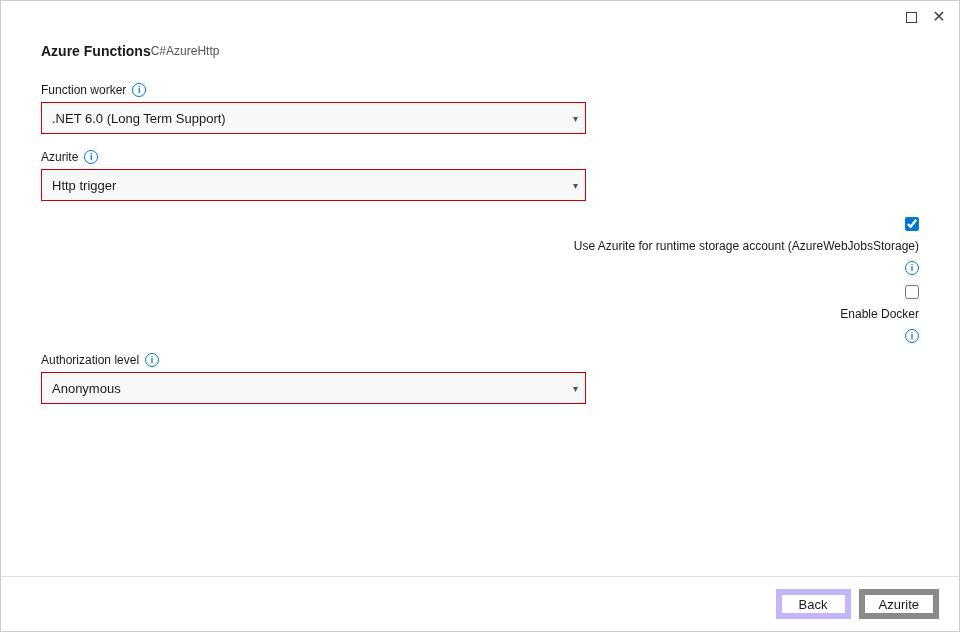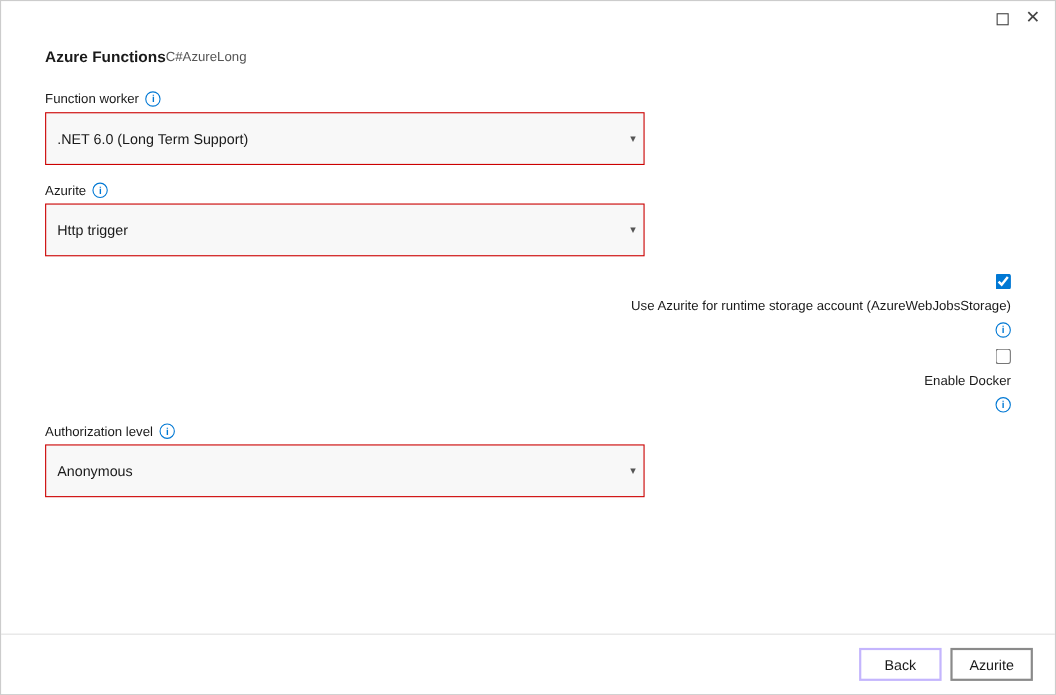--- a/index.html
+++ b/index.html
@@ -108,21 +108,21 @@
       flex-shrink: 0;
     }
 
     .select-wrapper {
       position: relative;
       width: 545px;
     }
 
     .select-field {
       width: 100%;
-      height: 48px;
+      height: 32px;
       border: 1.5px solid #cc0000;
       background: #f8f8f8;
       padding: 0 30px 0 10px;
       font-size: 13px;
       color: #1a1a1a;
       appearance: none;
       -webkit-appearance: none;
       cursor: pointer;
       outline: none;
     }
@@ -164,21 +164,21 @@
       border-top: 1px solid #e0e0e0;
       flex-shrink: 0;
     }
 
     .btn {
       height: 30px;
       min-width: 75px;
       padding: 0 14px;
       font-size: 13px;
       cursor: pointer;
-      border: 2px solid #c4b5fd;
+      border: 6px solid #c4b5fd;
       background: #ffffff;
       color: #1a1a1a;
       font-family: 'Segoe UI', Arial, sans-serif;
     }
 
     .btn-primary {
       background: #ffffff;
       border-color: #8a8a8a;
     }
 
@@ -210,21 +210,21 @@
     </button>
   </div>
 
   <div class="content">
 
 
     <div class="subtitle-row">
       <span class="subtitle-main">Azure Functions</span>
       <span class="subtitle-tag">C#</span>
       <span class="subtitle-tag">Azure</span>
-      <span class="subtitle-tag">Long</span>
+      <span class="subtitle-tag">Http</span>
     </div>
 
     <div class="field-group">
       <div class="field-label">
         <span>Function worker</span>
         <span class="info-icon" title="Info">
           <span>i</span>
         </span>
       </div>
       <div class="select-wrapper">

